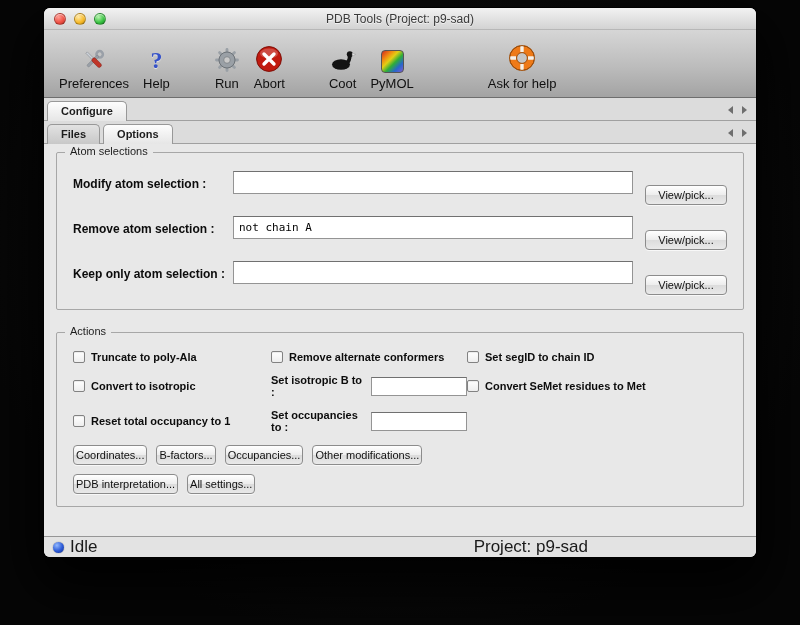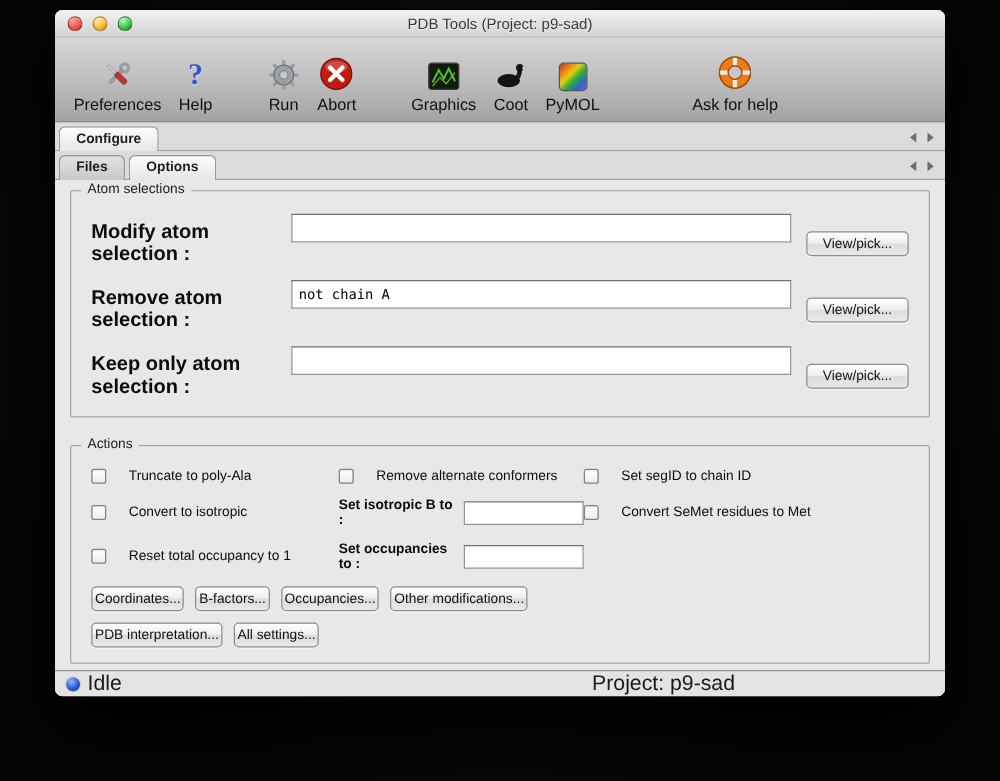--- a/index.html
+++ b/index.html
@@ -55,32 +55,32 @@
   .arr.right { border-left:5px solid #6e6e6e; }
   
   .content { flex:1 1 auto; background:#e8e8e8; padding:8px 12px 0; }
   .group { position:relative; border:1px solid #a7a7a7; border-radius:2px;
     padding:18px 16px 12px; background:#e8e8e8; }
   .gtitle { position:absolute; top:-8px; left:8px; padding:0 5px; background:#e8e8e8;
     font-size:11px; color:#1d1d1d; }
   
   .selrow { display:flex; align-items:flex-start; margin-bottom:11px; }
   .selrow:last-child { margin-bottom:2px; }
-  .sellabel { width:160px; flex:0 0 auto; font-size:16px; font-weight:bold; color:#0c0c0c; padding-top:6px; }
+  .sellabel { width:160px; flex:0 0 auto; font-size:12px; font-weight:bold; color:#0c0c0c; padding-top:6px; }
   .selentry { flex:1 1 auto; height:23px; border:1px solid #949494; border-top-color:#707070;
     background:#fff; font:11px "DejaVu Sans Mono",monospace; padding:0 5px; }
   .btn { font:11px "Liberation Sans",sans-serif; color:#101010; padding:3px 2px;
     border:1px solid #8c8c8c; border-radius:4px;
     background:linear-gradient(#ffffff,#ededed 48%,#dcdcdc 52%,#e9e9e9);
     box-shadow:0 1px 0 rgba(255,255,255,.7); white-space:nowrap; }
   .viewpick { flex:0 0 auto; margin-left:12px; margin-top:14px; min-width:82px; }
   
   .group.actions { margin-top:22px; }
   .cbgrid { display:grid; grid-template-columns:198px 196px 1fr; row-gap:11px; align-items:center; }
-  .cbitem { display:flex; align-items:center; gap:18px; font-size:11px; font-weight:normal; color:#0c0c0c; }
+  .cbitem { display:flex; align-items:center; gap:6px; font-size:11px; font-weight:bold; color:#0c0c0c; }
   .cbbox { width:12px; height:12px; flex:0 0 auto; border:1px solid #828282; border-radius:2px;
     background:linear-gradient(#ffffff,#eeeeee); box-shadow:inset 0 1px 1px rgba(0,0,0,.08); }
   .fielditem { display:flex; align-items:center; gap:7px; font-size:11px; font-weight:bold; color:#0c0c0c; }
   .smallentry { width:96px; height:19px; border:1px solid #949494; border-top-color:#707070;
     background:#fff; font:11px "DejaVu Sans Mono",monospace; padding:0 4px; }
   .btnrow { display:flex; gap:9px; margin-top:12px; }
   .btnrow.second { margin-top:9px; }
   
   .statusbar { height:21px; flex:0 0 auto; position:relative; display:flex; align-items:center;
     border-top:1px solid #969696; background:#e3e3e3; font-size:17px; color:#1a1a1a; }
@@ -152,30 +152,20 @@
             <circle cx="14" cy="14" r="12.4" fill="#c11a0f" stroke="#7c0e06" stroke-width="1"></circle>
             <ellipse cx="14" cy="8.5" rx="9" ry="5" fill="rgba(255,255,255,0.22)"></ellipse>
             <path d="M9 9 L19 19 M19 9 L9 19" stroke="#ffffff" stroke-width="3.4" stroke-linecap="round"></path>
           </svg>
         </span>
         <span class="tlabel">Abort</span>
       </div>
 
       <div class="tgap"></div>
 
-      <div class="tbtn">
-        <span class="ticon">
-          <svg width="26" height="24" viewBox="0 0 26 24">
-            <rect x="1" y="1.5" width="24" height="21" rx="2.5" fill="#121a0f" stroke="#3f3f3f"></rect>
-            <polyline points="4,17 9,7 13,14 17,6 22,16" fill="none" stroke="#49c71f" stroke-width="1.6"></polyline>
-            <polyline points="4,20 10,13 15,18 22,9" fill="none" stroke="#84d84f" stroke-width="1" opacity="0.75"></polyline>
-          </svg>
-        </span>
-        <span class="tlabel">Graphics</span>
-      </div>
 
       <div class="tbtn">
         <span class="ticon">
           <svg width="26" height="26" viewBox="0 0 26 26">
             <ellipse cx="11" cy="17.5" rx="9" ry="5.3" fill="#131313"></ellipse>
             <path d="M17 16 C19.2 14 19.8 11 19.8 8.5" stroke="#131313" stroke-width="3.6" fill="none" stroke-linecap="round"></path>
             <circle cx="19.8" cy="7.2" r="3" fill="#131313"></circle>
             <polygon points="22.2,6 25.6,7.4 22.2,8.8" fill="#efefef" stroke="#8e8e8e" stroke-width="0.4"></polygon>
           </svg>
         </span>

